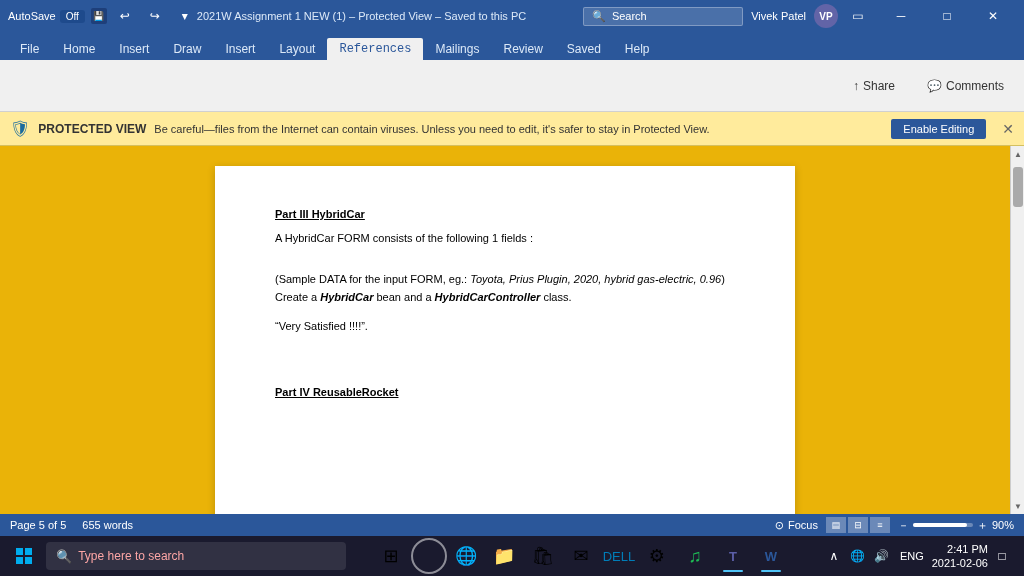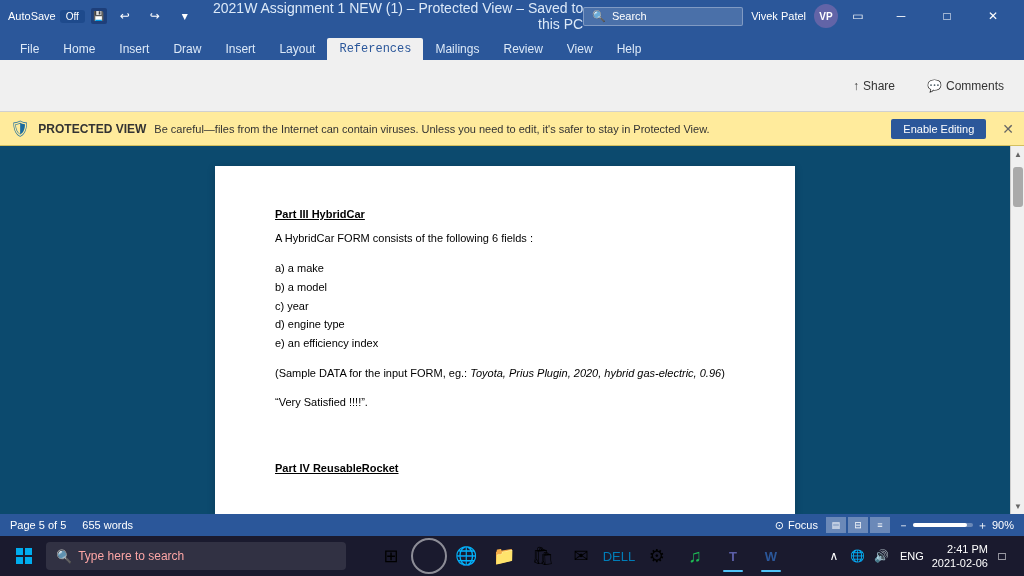--- a/index.html
+++ b/index.html
@@ -10,21 +10,21 @@
       height: 32px;
       background: #2b579a;
       display: flex;
       align-items: center;
       justify-content: space-between;
       padding: 0 8px;
       color: white;
       flex-shrink: 0;
     }
     #title-bar-left { display: flex; align-items: center; gap: 6px; font-size: 11px; }
-    #title-bar-center { font-size: 14px; color: #dce9f8; flex: 1; text-align: right; }
+    #title-bar-center { font-size: 11px; color: #dce9f8; flex: 1; text-align: left; }
     #title-bar-right { display: flex; align-items: center; gap: 8px; font-size: 11px; }
     .title-icon { width: 16px; height: 16px; background: #1e3f7a; border-radius: 2px; display: inline-flex; align-items: center; justify-content: center; font-size: 9px; color: #7fb3f5; }
     .autosave-section { display: flex; align-items: center; gap: 4px; font-size: 11px; }
     .autosave-off { background: #1e4a8c; padding: 1px 6px; border-radius: 3px; font-size: 10px; }
     .tb-btn { width: 24px; height: 24px; display: flex; align-items: center; justify-content: center; cursor: pointer; color: white; font-size: 12px; }
     .window-controls { display: flex; }
     .win-btn { width: 46px; height: 32px; display: flex; align-items: center; justify-content: center; cursor: pointer; color: white; font-size: 12px; }
     .user-avatar { width: 24px; height: 24px; background: #6264a7; border-radius: 50%; display: flex; align-items: center; justify-content: center; font-size: 10px; font-weight: bold; color: white; }
     .search-box { background: rgba(255,255,255,0.15); border: 1px solid rgba(255,255,255,0.3); border-radius: 2px; padding: 2px 8px; width: 160px; color: white; display: flex; align-items: center; gap: 6px; font-size: 11px; }
 
@@ -86,21 +86,21 @@
     #protected-bar .close-x { margin-left: 8px; cursor: pointer; font-size: 14px; color: #666; }
 
     
     #main-area {
       flex: 1;
       display: flex;
       overflow: hidden;
     }
     #doc-area {
       flex: 1;
-      background: #0c4a6e;
+      background: #eab308;
       overflow-y: auto;
       display: flex;
       justify-content: center;
       padding: 20px 0;
       position: relative;
     }
     #scrollbar {
       width: 14px;
       background: #f0f0f0;
       border-left: 1px solid #ccc;
@@ -217,21 +217,21 @@
 <div id="ribbon-tabs">
   <div class="ribbon-tab">File</div>
   <div class="ribbon-tab">Home</div>
   <div class="ribbon-tab">Insert</div>
   <div class="ribbon-tab">Draw</div>
   <div class="ribbon-tab">Insert</div>
   <div class="ribbon-tab">Layout</div>
   <div class="ribbon-tab active">References</div>
   <div class="ribbon-tab">Mailings</div>
   <div class="ribbon-tab">Review</div>
-  <div class="ribbon-tab">View</div>
+  <div class="ribbon-tab">Saved</div>
   <div class="ribbon-tab">Help</div>
 </div>
 
 <div id="ribbon-content">
   <div class="ribbon-share">
     <span>↑</span>
     <span>Share</span>
   </div>
   <div class="ribbon-comments">
     <span>💬</span>
@@ -246,32 +246,28 @@
   <button id="enable-editing-btn">Enable Editing</button>
   <span class="close-x">✕</span>
 </div>
 
 <div id="main-area">
   <div id="doc-area">
     <div id="document">
 
       <div class="doc-section">
         <div class="doc-heading">Part III    HybridCar</div>
-        <div class="doc-text">A HybridCar FORM consists of the following 6 fields :</div>
+        <div class="doc-text">A HybridCar FORM consists of the following 1 fields :</div>
         <div class="doc-gap"></div>
-        <div class="doc-list">
-          <div class="doc-list-item">a) a make</div>
-          <div class="doc-list-item">b) a model</div>
-          <div class="doc-list-item">c) year</div>
-          <div class="doc-list-item">d) engine type</div>
-          <div class="doc-list-item">e) an efficiency index</div>
-        </div>
         <div class="doc-gap"></div>
         <div class="doc-text">
           <span>(Sample DATA for the input FORM, eg.: </span><span class="italic">Toyota, Prius Plugin, 2020, hybrid gas-electric, 0.96</span><span>)</span>
+        </div>
+        <div class="doc-text">
+          Create a <span class="bold-italic">HybridCar</span> bean and a <span class="bold-italic">HybridCarController</span> class.
         </div>
         <div class="doc-gap"></div>
         <div class="doc-text">“Very Satisfied !!!!”.</div>
       </div>
 
       <div class="doc-gap"></div>
       <div class="doc-gap"></div>
 
       <div class="doc-section">
         <div class="doc-heading">Part IV    ReusableRocket</div>

